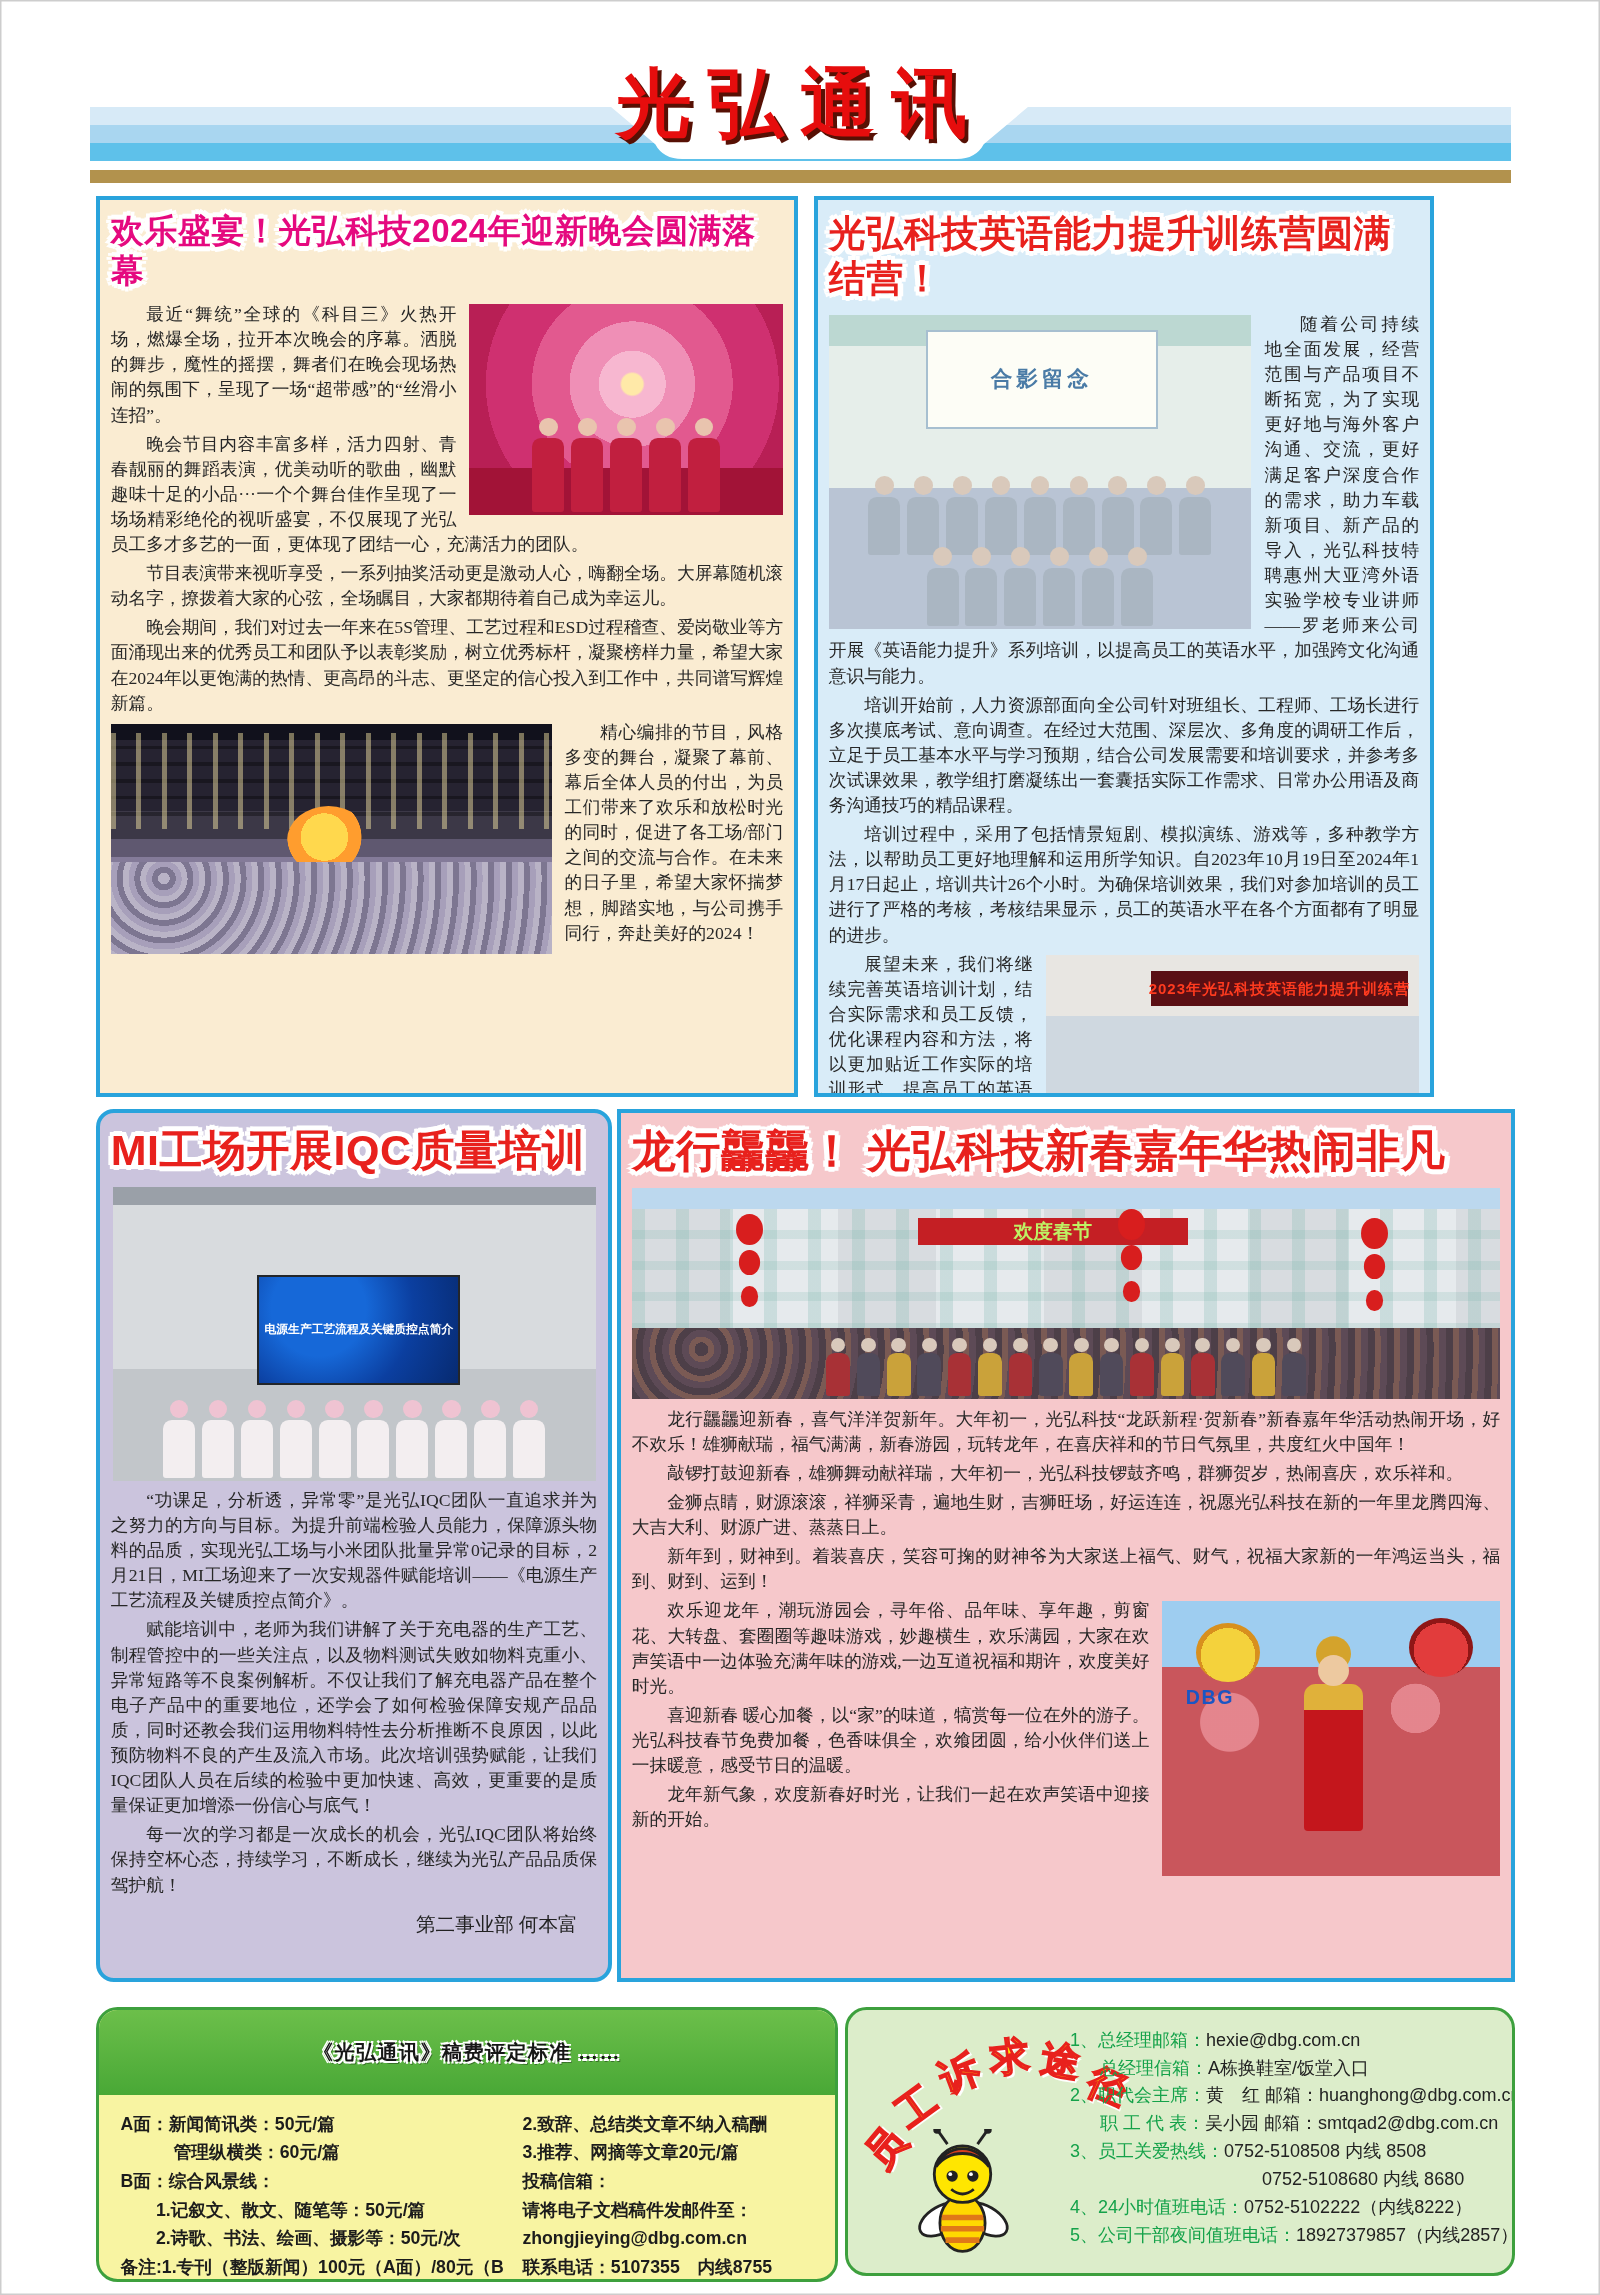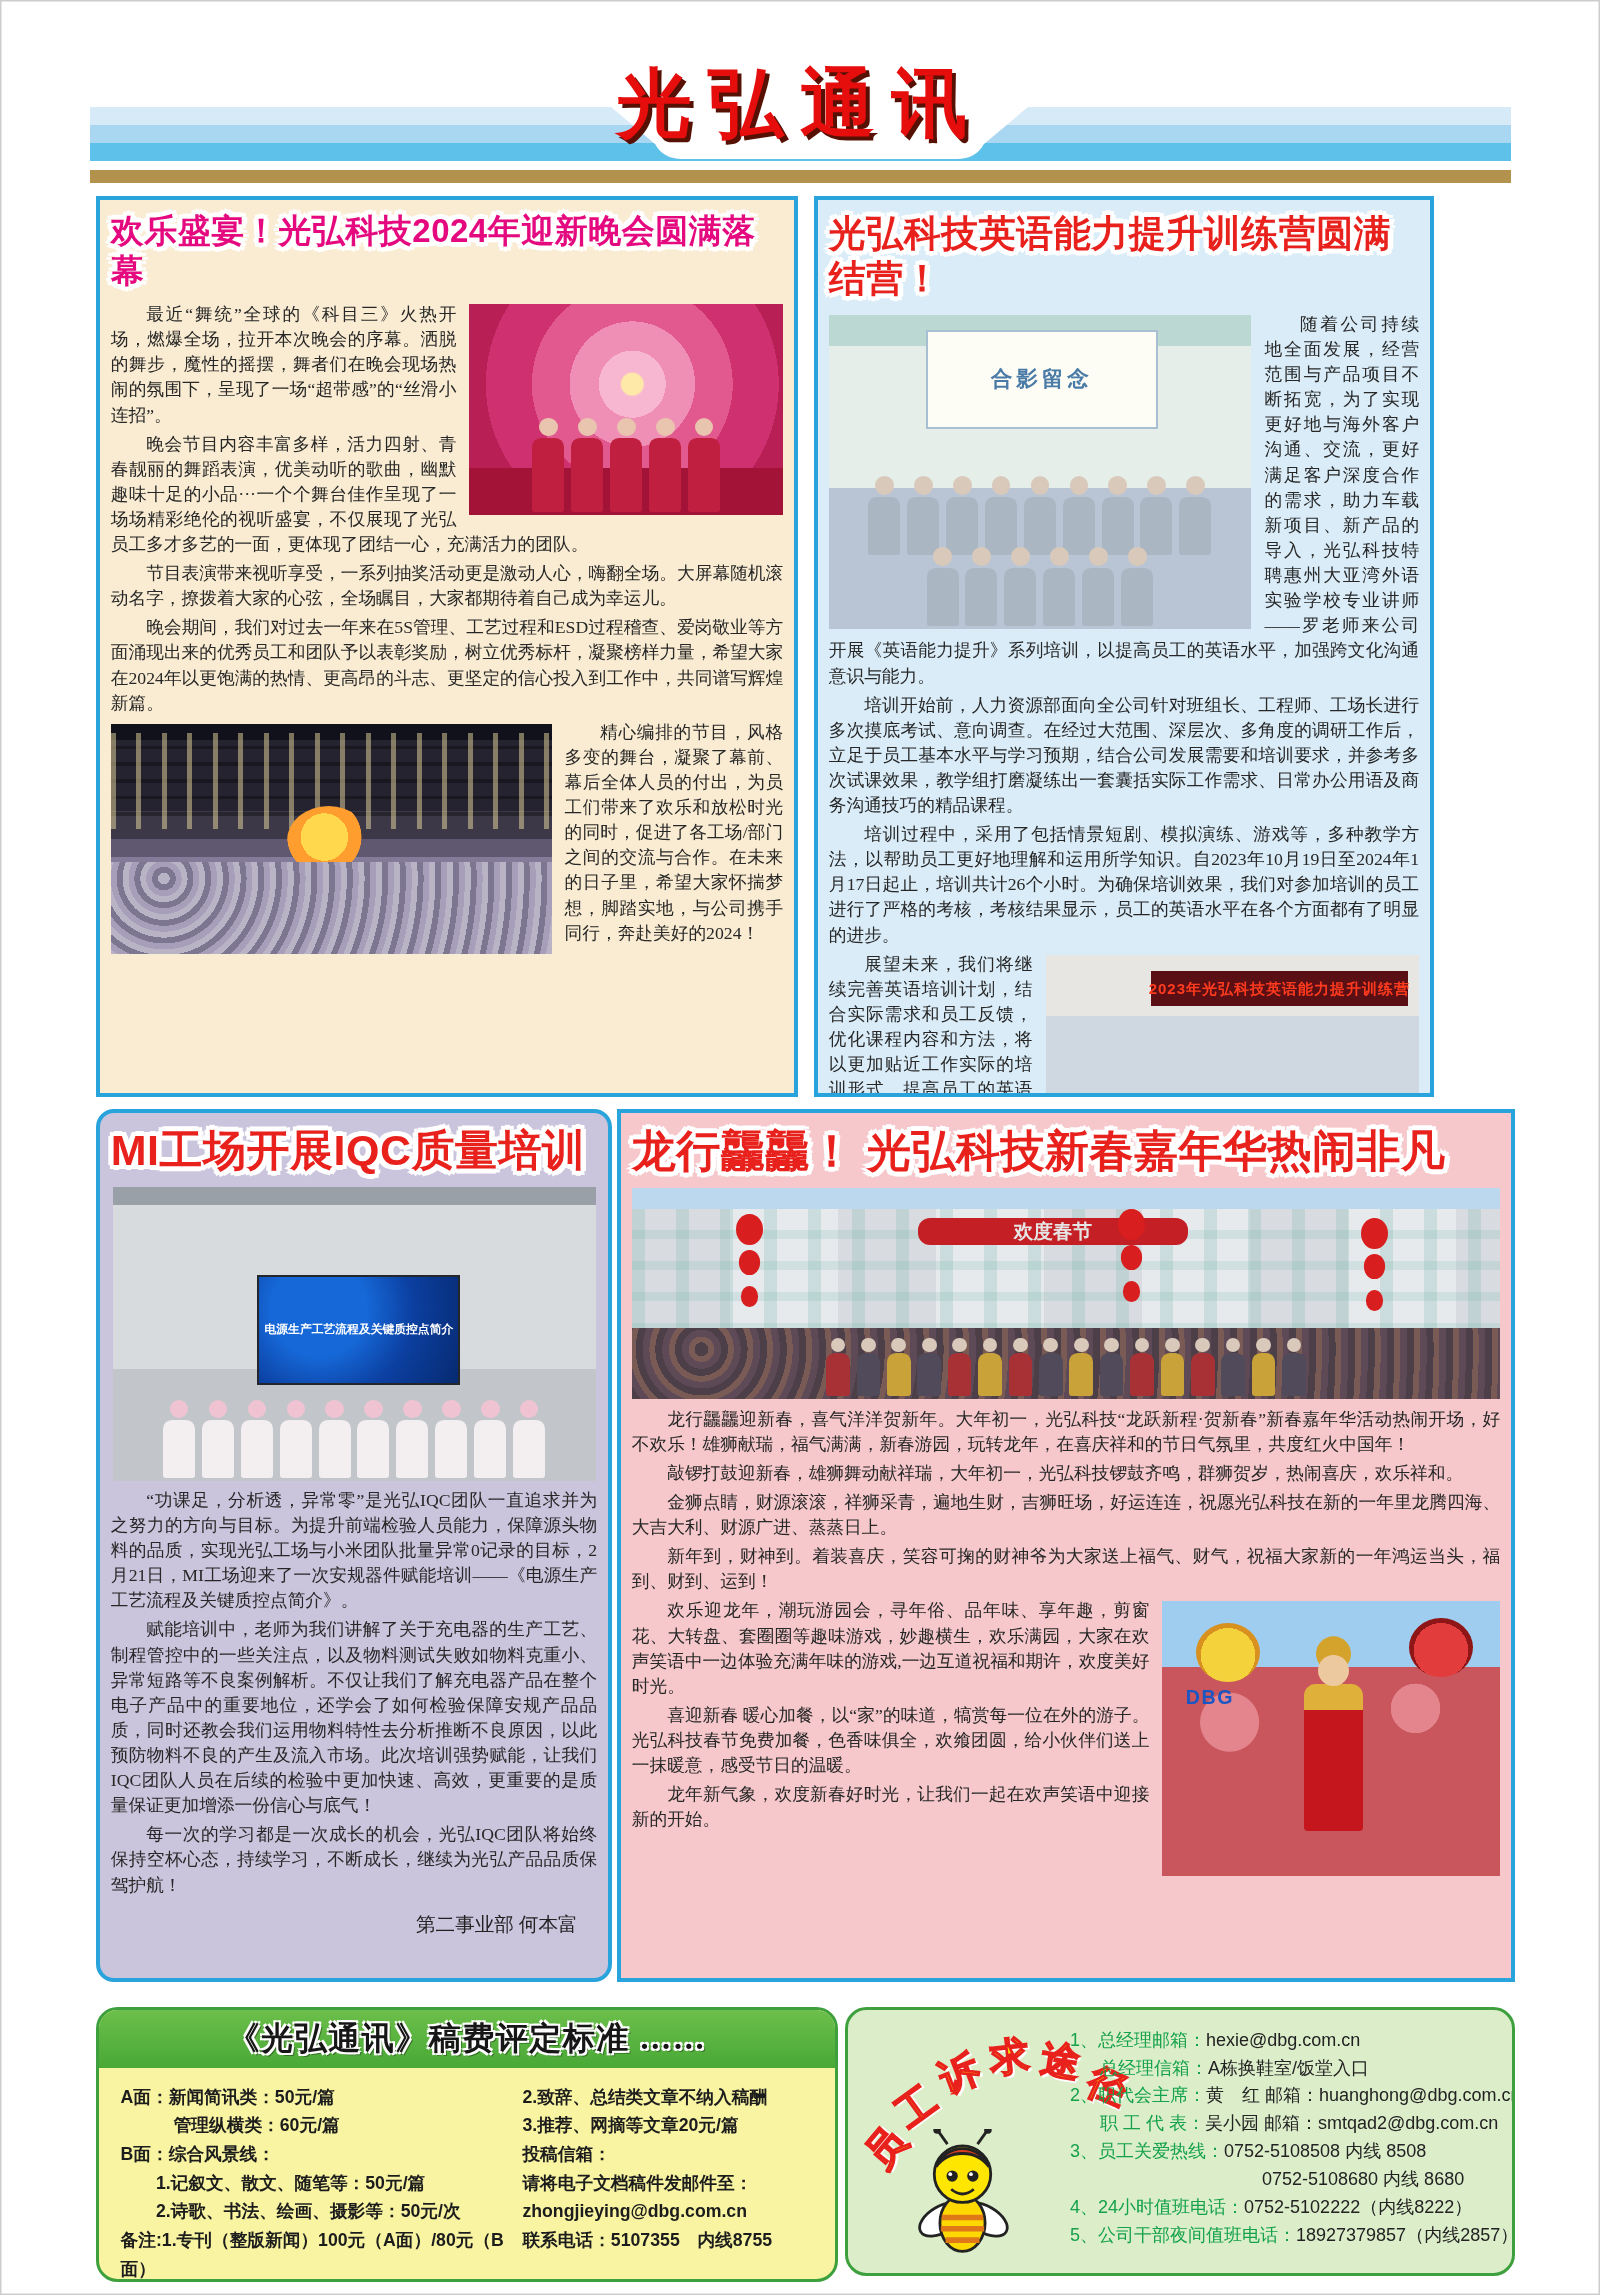--- a/index.html
+++ b/index.html
@@ -95,22 +95,22 @@
   .iqc-photo .fig{background:#f3eef0;}
   .iqc-photo .fig::before{background:#efc3d2;}
 
   .carnival-photo{width:100%;height:211px;margin:1px 0 7.8px;
       background:linear-gradient(#bcd8ee 0 10%,rgba(0,0,0,0) 10%),
                  repeating-linear-gradient(90deg,#d8dce0 0 98px,#e6eaed 98px 206px);}
   .carnival-photo .grid{position:absolute;top:10%;left:0;width:100%;height:58%;
       background:repeating-linear-gradient(90deg,rgba(120,180,170,.25) 0 12.8px,transparent 12.8px 44px),
                  repeating-linear-gradient(0deg,rgba(120,180,170,.2) 0 8.8px,transparent 8.8px 31px);}
   .carnival-photo .banner{position:absolute;top:14%;left:33%;width:31%;height:13%;
-      background:#c41f24;color:#e5e5e5;display:flex;justify-content:space-around;
-      align-items:center;font-family:"Liberation Sans",sans-serif;font-weight:bold;font-size:19.6px;border-radius:12px;}
+      background:#c41f24;color:#bef264;display:flex;justify-content:space-around;
+      align-items:center;font-family:"Liberation Sans",sans-serif;font-weight:bold;font-size:19.6px;}
   .carnival-photo .lantern{position:absolute;width:26.5px;height:31px;border-radius:50%;background:#d81e1e;
       box-shadow:0 33px 0 -2.9px #d81e1e,0 67px 0 -4.9px #d81e1e;}
   .carnival-photo .crowd{position:absolute;bottom:0;width:100%;height:34%;
       background:repeating-radial-gradient(circle at 8% 30%,#4d3f48 0 6.9px,#7a5a54 6.9px 12.8px,#5d4a56 12.8px 19.6px);}
   .carnival-photo .fig{width:23.5px;height:43px;}
   .carnival-photo .fig::before{width:14.7px;height:14.7px;left:4.4px;top:-15.7px;}
   .carnival-photo .fig:nth-child(odd){background:#a83136;}
   .carnival-photo .fig:nth-child(even){background:#504a5a;}
   .carnival-photo .fig:nth-child(3n){background:#caa23a;}
 
@@ -126,23 +126,23 @@
   .caishen-photo .deity::before{content:"";position:absolute;top:-28.4px;left:13.7px;width:31px;height:31px;
       border-radius:50%;background:#edc9a0;box-shadow:0 -16.7px 0 2px #d4a32c;}
   .caishen-photo .lion-y{position:absolute;left:10%;top:8%;width:64px;height:59px;border-radius:50%;
       background:radial-gradient(circle at 50% 55%,#f4d23c 0 60%,#d8901e 60% 100%);}
   .caishen-photo .lion-r{position:absolute;right:8%;top:6%;width:64px;height:59px;border-radius:50%;
       background:radial-gradient(circle at 50% 55%,#e23c3c 0 60%,#8f1616 60% 100%);}
 
   
   #fee-box{position:absolute;left:96px;top:2007px;width:736px;height:269px;
       border:3.4px solid #3da03d;border-radius:21.6px;overflow:hidden;background:#f8f4a2;}
-  .fee-head{height:58px;background:linear-gradient(#6cbf4a,#49a836);display:flex;
-      align-items:center;justify-content:center;font-family:Liberation Serif, serif;
-      font-weight:bold;font-size:32px;color:#161616;letter-spacing:1.5px;
+  .fee-head{height:85px;background:linear-gradient(#6cbf4a,#49a836);display:flex;
+      align-items:center;justify-content:center;font-family:Liberation Sans, sans-serif;
+      font-weight:bold;font-size:20px;color:#161616;letter-spacing:1.5px;
       text-shadow:-2px -2px 0 #fff,2px -2px 0 #fff,-2px 2px 0 #fff,2px 2px 0 #fff,2.9px 2.9px 0 rgba(0,0,0,.35);}
   .fee-body{display:flex;padding:14.7px 21.6px 0;box-sizing:border-box;
       font-family:"Liberation Sans","DejaVu Sans",sans-serif;font-weight:bold;
       font-size:17.7px;line-height:1.62;color:#1c1c1c;}
   .fee-col-left{flex:0 0 58%;white-space:pre-line;}
   .fee-col-right{flex:1;white-space:pre-line;}
 
   #appeal-box{position:absolute;left:845px;top:2007px;width:670px;height:269px;
       background:#dcedca;border:3.4px solid #3da03d;border-radius:21.6px;box-sizing:border-box;overflow:hidden;}
   .arc-title{position:absolute;left:17.7px;top:14.7px;width:235px;height:162px;

